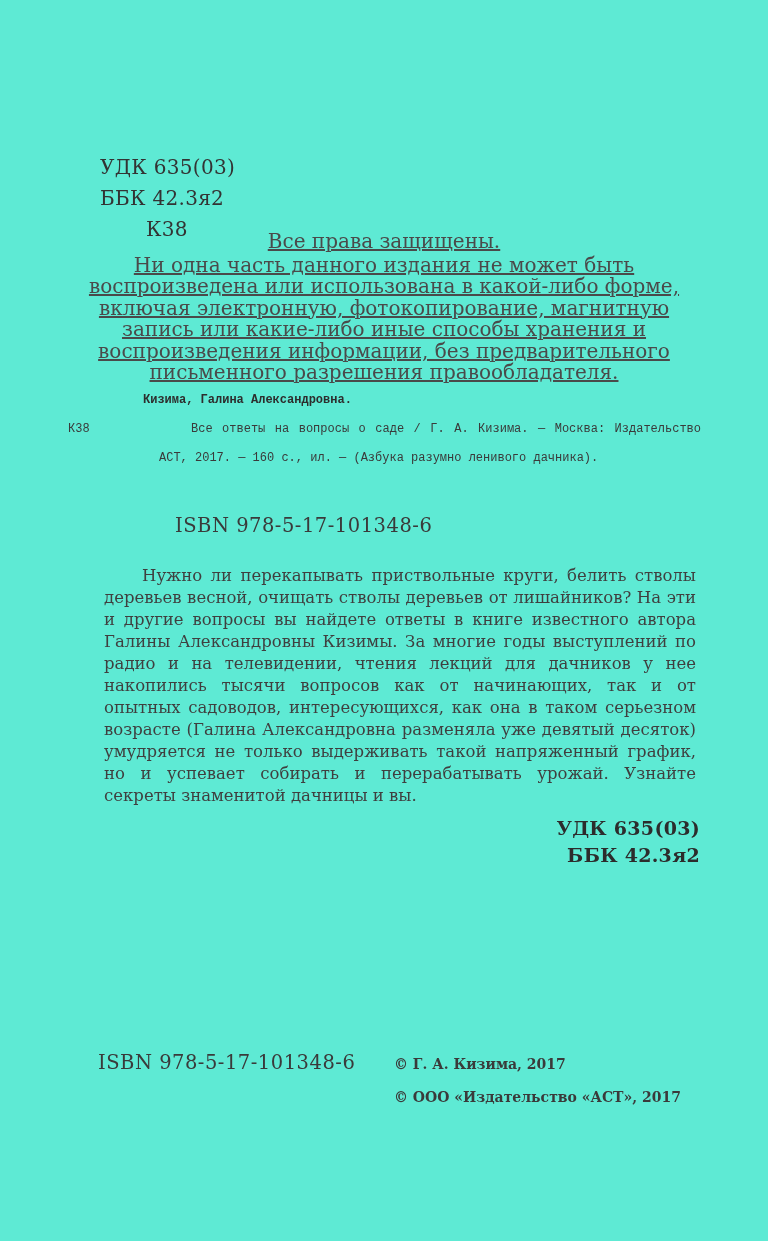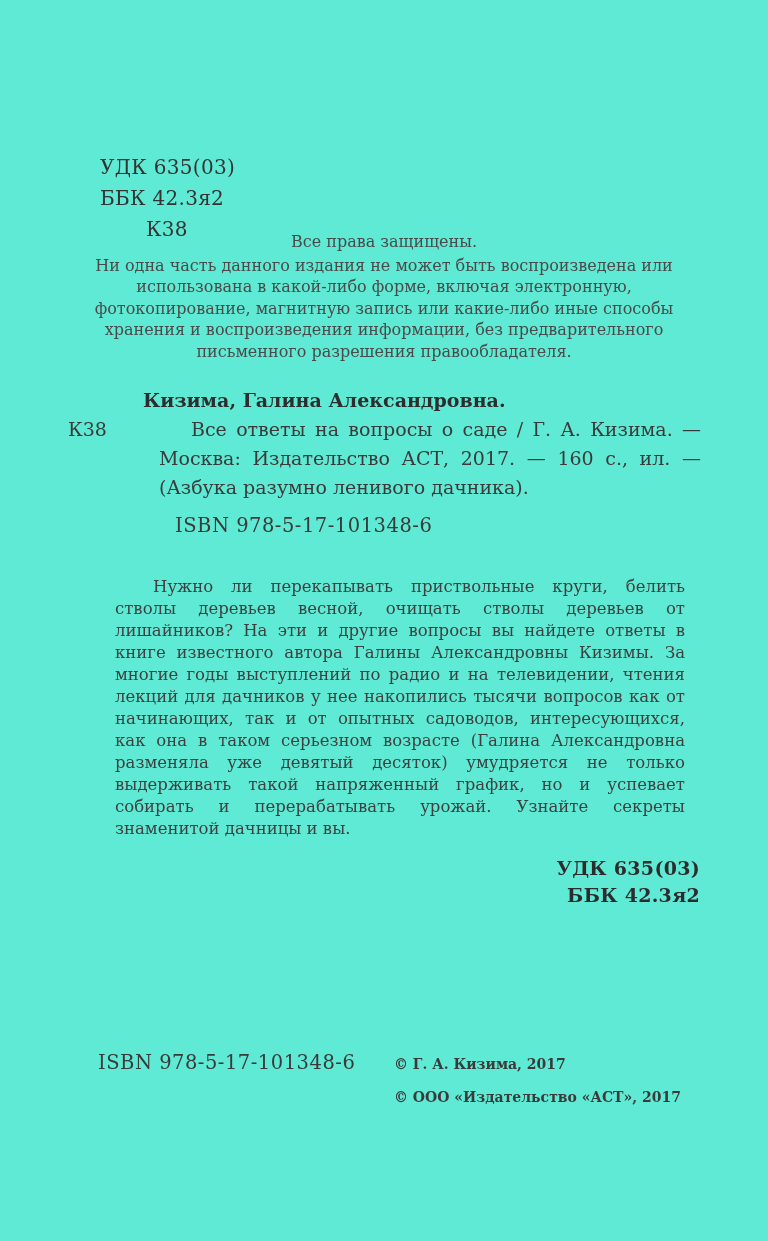--- a/index.html
+++ b/index.html
@@ -29,35 +29,37 @@
   }
   .top-codes .indent-code { padding-left: 46px; }
 
   
   .rights {
     position: absolute;
     left: 74px;
     top: 231px;
     width: 620px;
     text-align: center;
-    font-size: 16px;
+    font-size: 20px;
     line-height: 21.5px;
     color: #4a4a4a;
+    text-decoration: underline;
   }
   .rights .rights-title { margin-bottom: 2px; }
 
   
   .catalog {
     position: absolute;
     left: 143px;
     top: 386px;
     width: 558px;
-    font-size: 19px;
+    font-size: 12px;
     line-height: 29px;
     color: #3a3a3a;
+    font-family: Liberation Mono, monospace;
   }
   .author-heading {
     font-weight: bold;
     color: #2d2d2d;
   }
   .margin-code {
     position: absolute;
     left: -75px;
     top: 29px;
     color: #3a3a3a;
@@ -78,21 +80,21 @@
   }
 
   
   .annotation-wrap {
     position: absolute;
     left: 100px;
     top: 561px;
     width: 600px;
   }
   .annotation {
-    margin: 15px;
+    margin: 4px;
     font-size: 16.5px;
     line-height: 22px;
     text-align: justify;
     text-indent: 38px;
     color: #3f3f3f;
   }
   .codes-bottom {
     margin-top: 8px;
     text-align: right;
     font-weight: bold;

